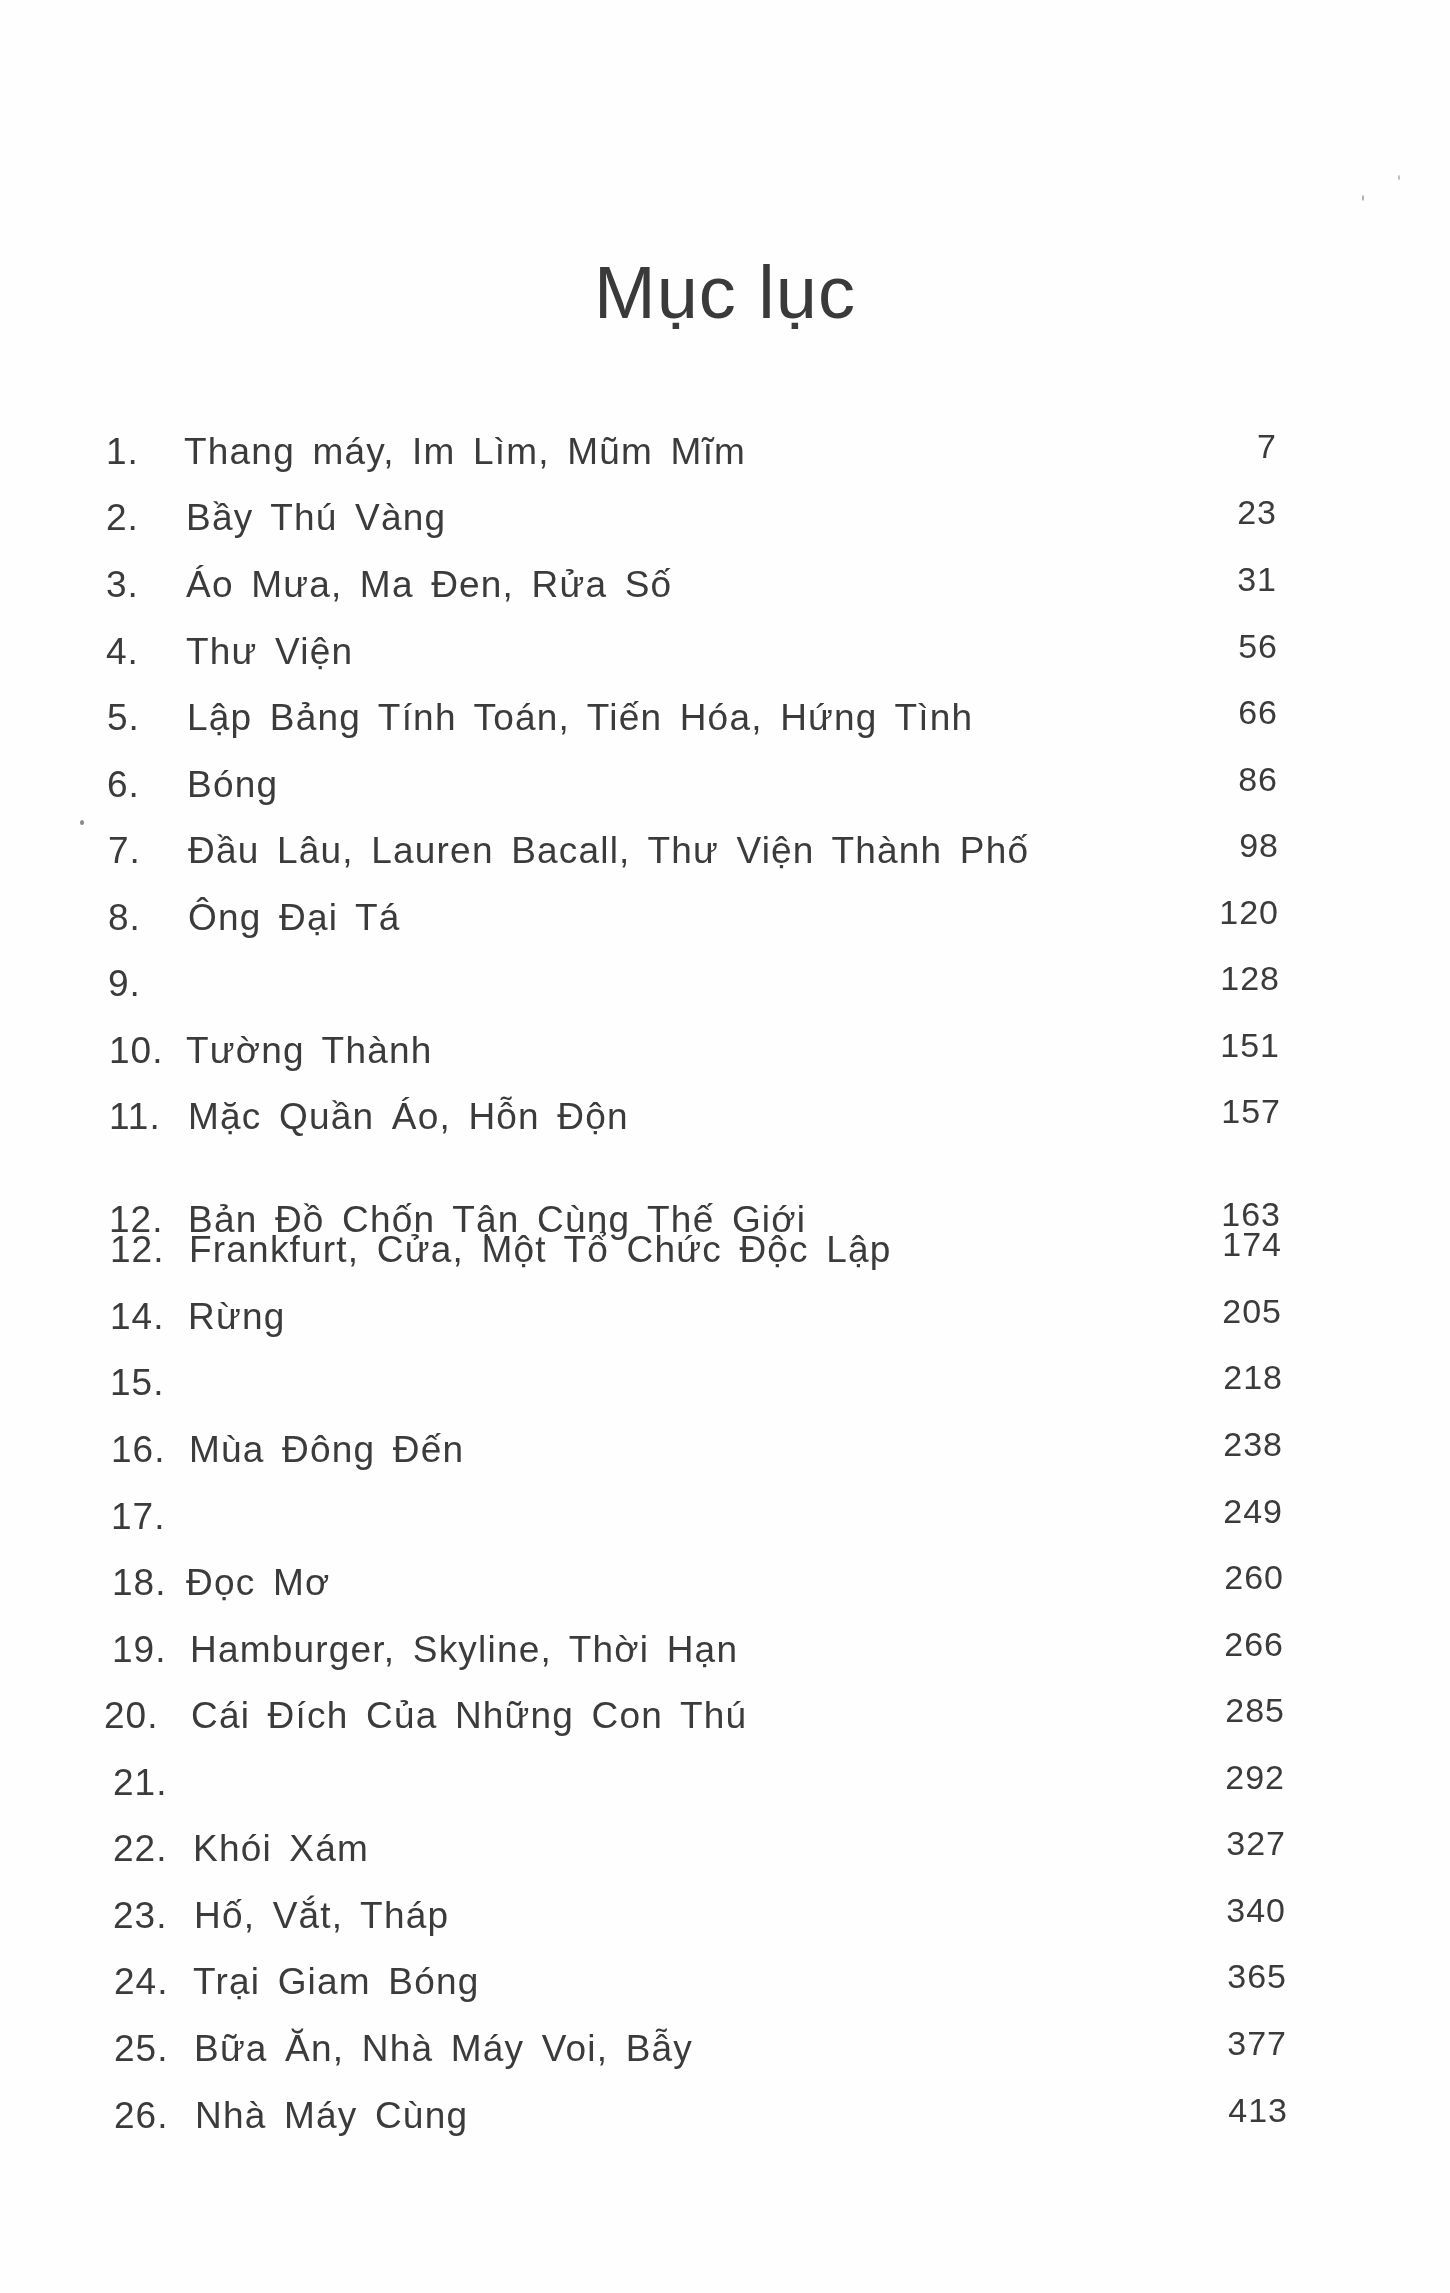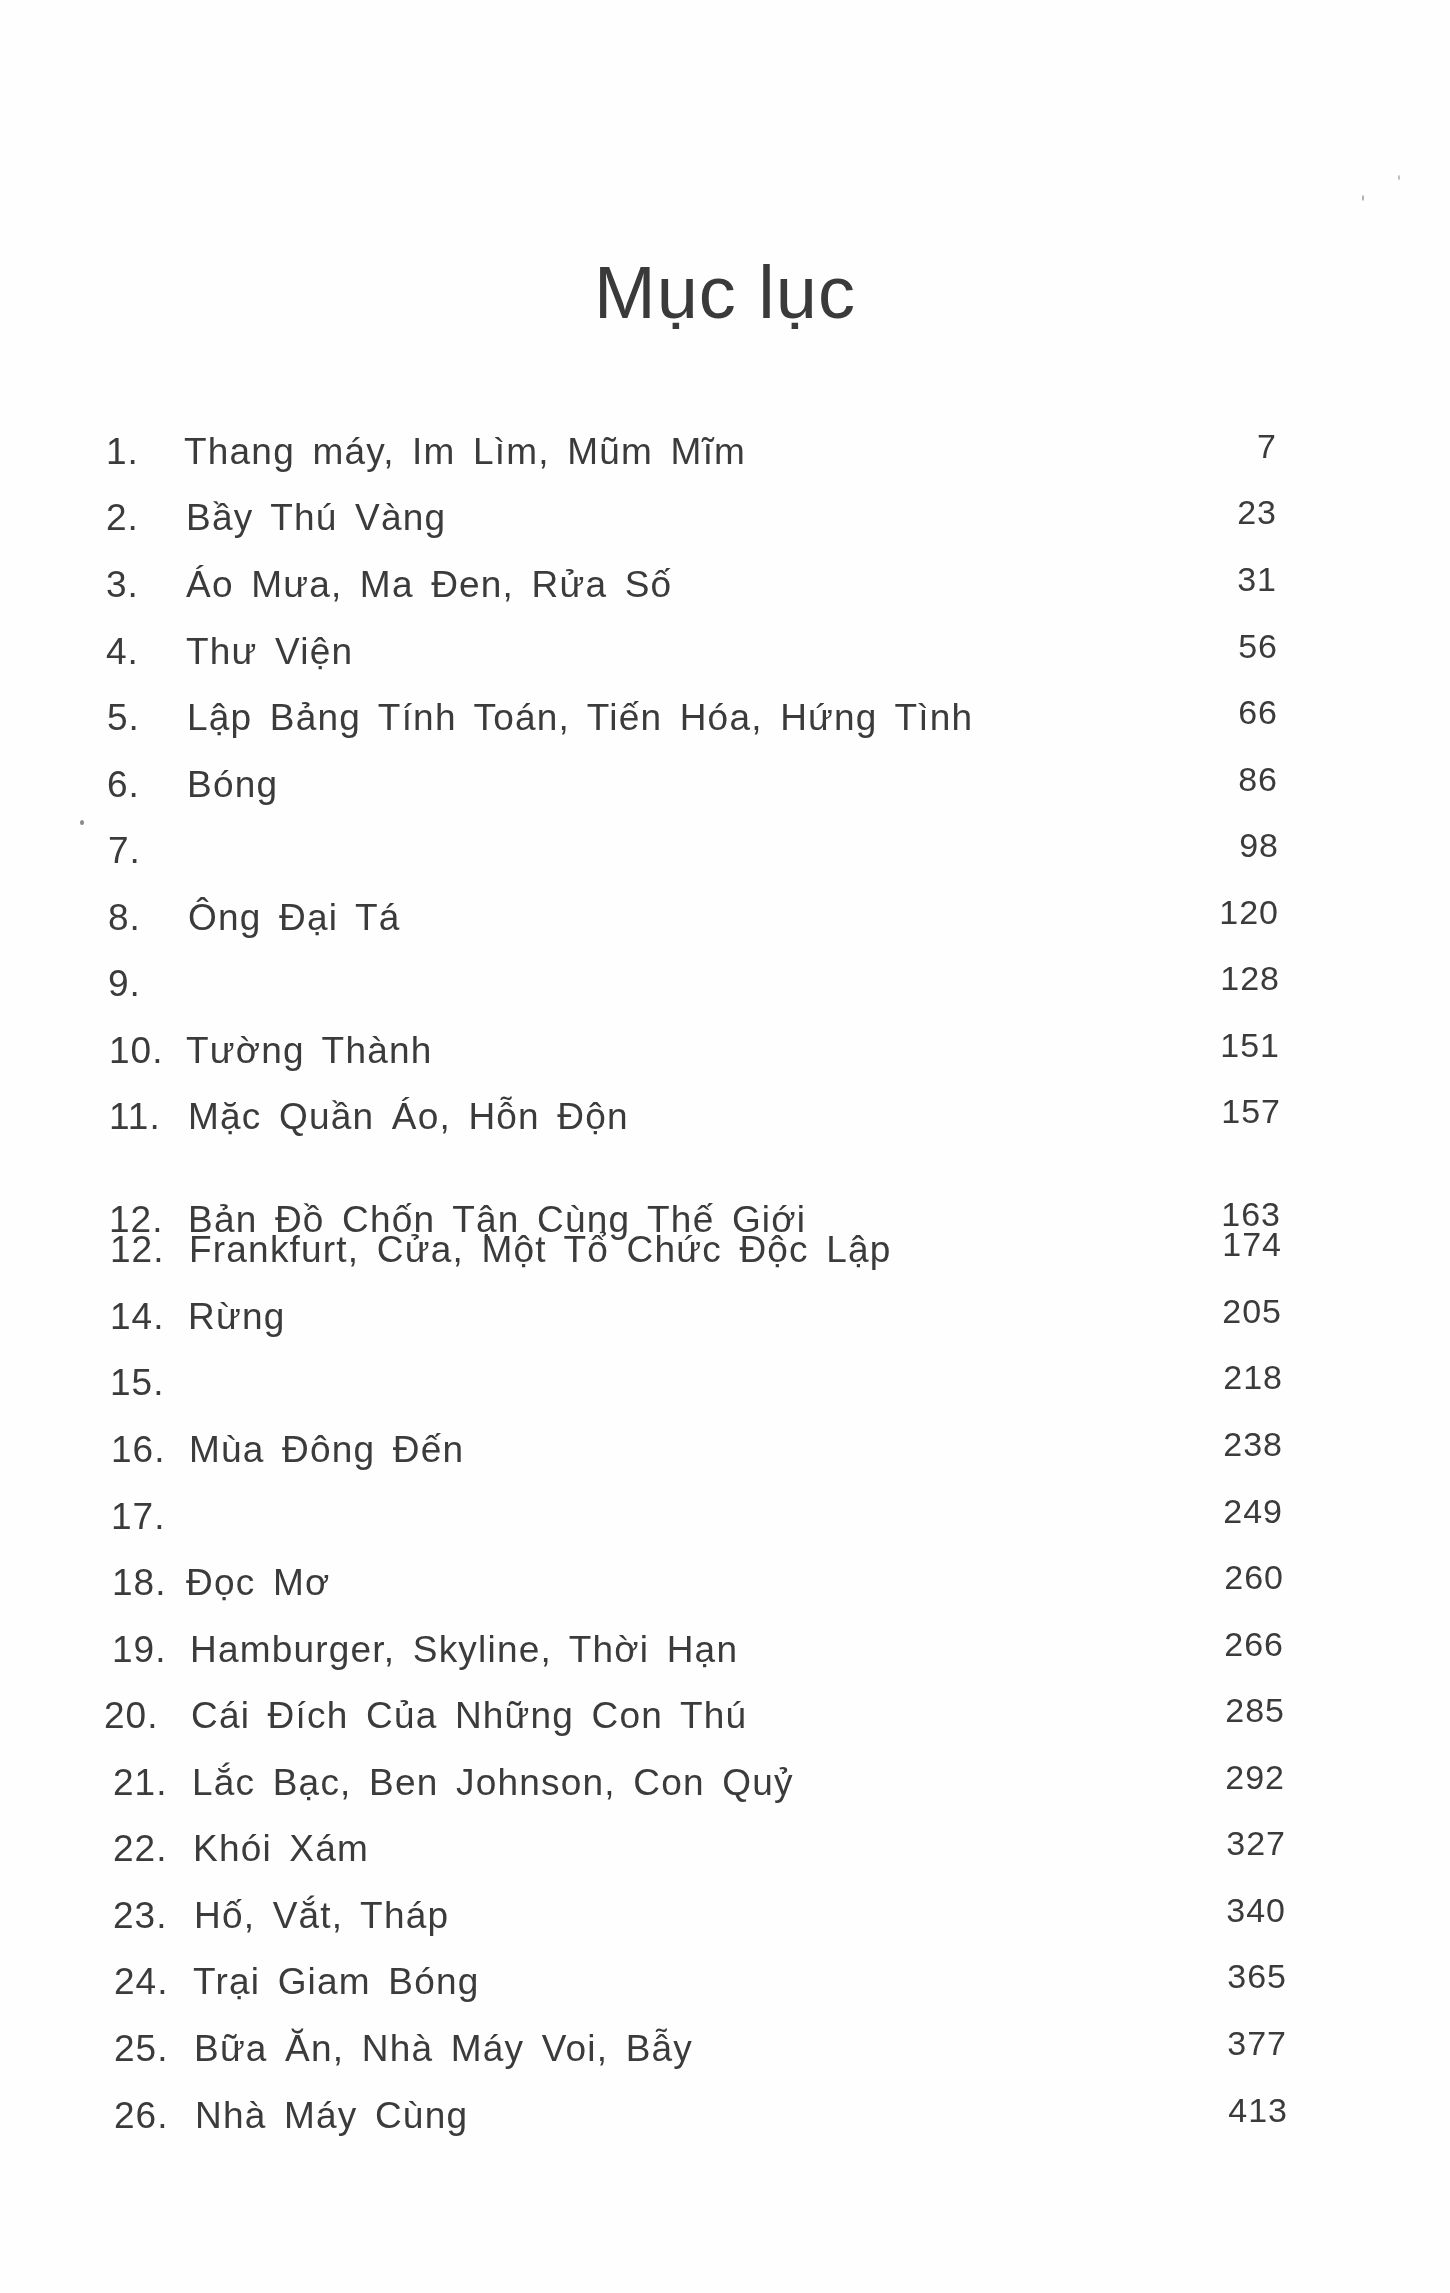--- a/index.html
+++ b/index.html
@@ -47,20 +47,21 @@
       <span class="txt" style="left:187px">Lập Bảng Tính Toán, Tiến Hóa, Hứng Tình</span>
       <span class="pg" style="left:1138px">66</span>
     </div>
     <div class="row" style="top:755px">
       <span class="num" style="left:107px">6.</span>
       <span class="txt" style="left:187px">Bóng</span>
       <span class="pg" style="left:1138px">86</span>
     </div>
     <div class="row" style="top:821px">
       <span class="num" style="left:108px">7.</span>
+      <span class="txt" style="left:188px">Đầu Lâu, Lauren Bacall, Thư Viện Thành Phố</span>
       <span class="pg" style="left:1139px">98</span>
     </div>
     <div class="row" style="top:888px">
       <span class="num" style="left:108px">8.</span>
       <span class="txt" style="left:188px">Ông Đại Tá</span>
       <span class="pg" style="left:1139px">120</span>
     </div>
     <div class="row" style="top:954px">
       <span class="num" style="left:108px">9.</span>
       <span class="pg" style="left:1140px">128</span>
@@ -113,21 +114,20 @@
       <span class="txt" style="left:190px">Hamburger, Skyline, Thời Hạn</span>
       <span class="pg" style="left:1144px">266</span>
     </div>
     <div class="row" style="top:1686px">
       <span class="num" style="left:104px">20.</span>
       <span class="txt" style="left:191px">Cái Đích Của Những Con Thú</span>
       <span class="pg" style="left:1145px">285</span>
     </div>
     <div class="row" style="top:1753px">
       <span class="num" style="left:113px">21.</span>
-      <span class="txt" style="left:192px">Lắc Bạc, Ben Johnson, Con Quỷ</span>
       <span class="pg" style="left:1145px">292</span>
     </div>
     <div class="row" style="top:1819px">
       <span class="num" style="left:113px">22.</span>
       <span class="txt" style="left:193px">Khói Xám</span>
       <span class="pg" style="left:1146px">327</span>
     </div>
     <div class="row" style="top:1886px">
       <span class="num" style="left:113px">23.</span>
       <span class="txt" style="left:194px">Hố, Vắt, Tháp</span>

